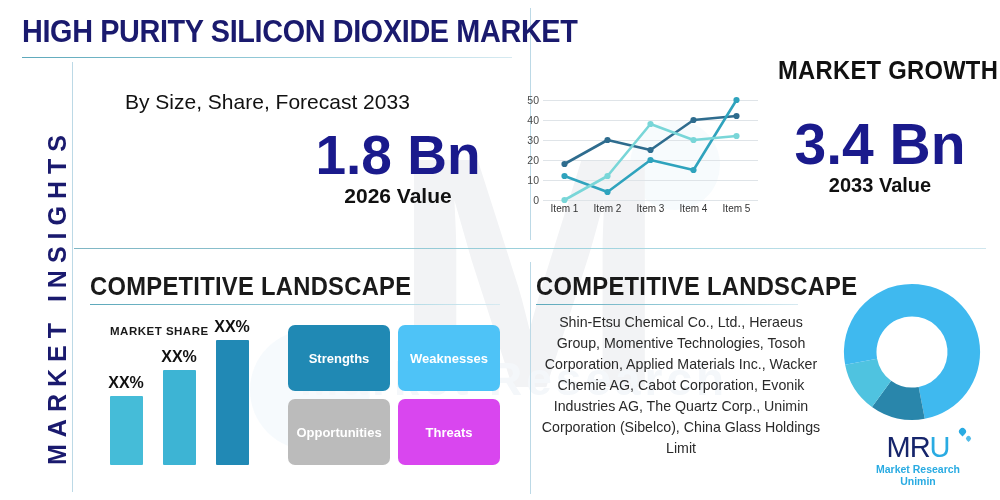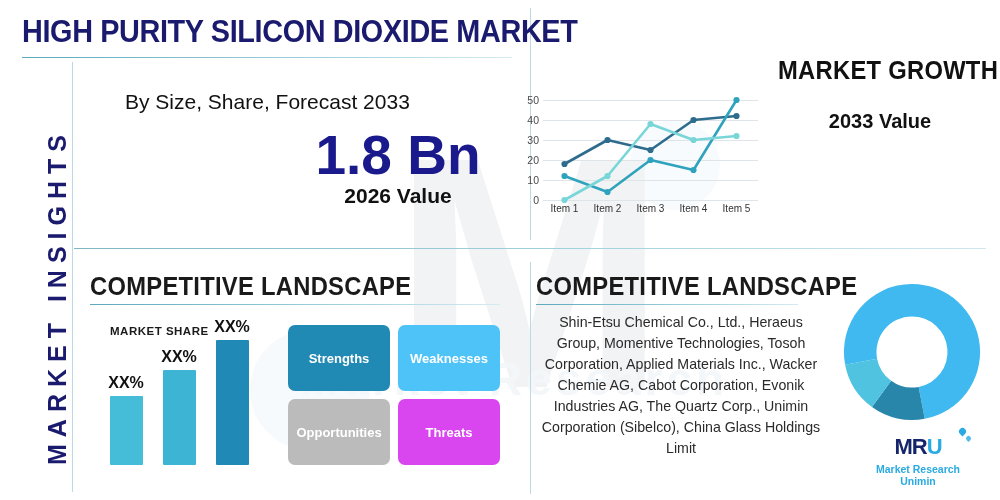--- a/index.html
+++ b/index.html
@@ -79,21 +79,21 @@
             color:#fff;font-size:13px;font-weight:600;
             font-family:"Liberation Sans Narrow","Liberation Sans",sans-serif;}
 
   
   .companies{position:absolute;left:536px;top:312px;width:290px;text-align:center;
              font-size:14.2px;line-height:21px;color:#2a2a2a;}
 
   
   .donut{position:absolute;left:838px;top:278px;width:148px;height:148px;}
   .logo{position:absolute;left:858px;top:432px;width:120px;text-align:center;}
-  .logo .mark{font-size:22px;font-weight:700;color:#16256b;line-height:30px;
+  .logo .mark{font-size:29px;font-weight:400;color:#16256b;line-height:30px;
               letter-spacing:-1px;}
   .logo .mark .u{color:#29abe2;}
   .logo .tag{font-size:10.5px;color:#29abe2;font-weight:600;margin-top:1px;}
   .drop{position:absolute;border-radius:50% 50% 50% 0;background:#29abe2;
         transform:rotate(-45deg);}
 </style>
 </head>
 <body>
 
 <div id="canvas">
@@ -162,20 +162,21 @@
   </div>
   <div class="xlabels">
     <span>Item 1</span>
     <span>Item 2</span>
     <span>Item 3</span>
     <span>Item 4</span>
     <span>Item 5</span>
   </div>
 
   <div class="kpi kpi-right" style="left:775px;top:112px;width:210px;">
+    <div class="big">3.4 Bn</div>
     <div class="cap">2033 Value</div>
   </div>
 
   <div class="sect" style="left:90px;top:272px;width:410px;">
     <h2>COMPETITIVE LANDSCAPE</h2>
     <div class="ul"></div>
   </div>
 
   <div class="ms-title">MARKET SHARE</div>
   <div class="bars">

